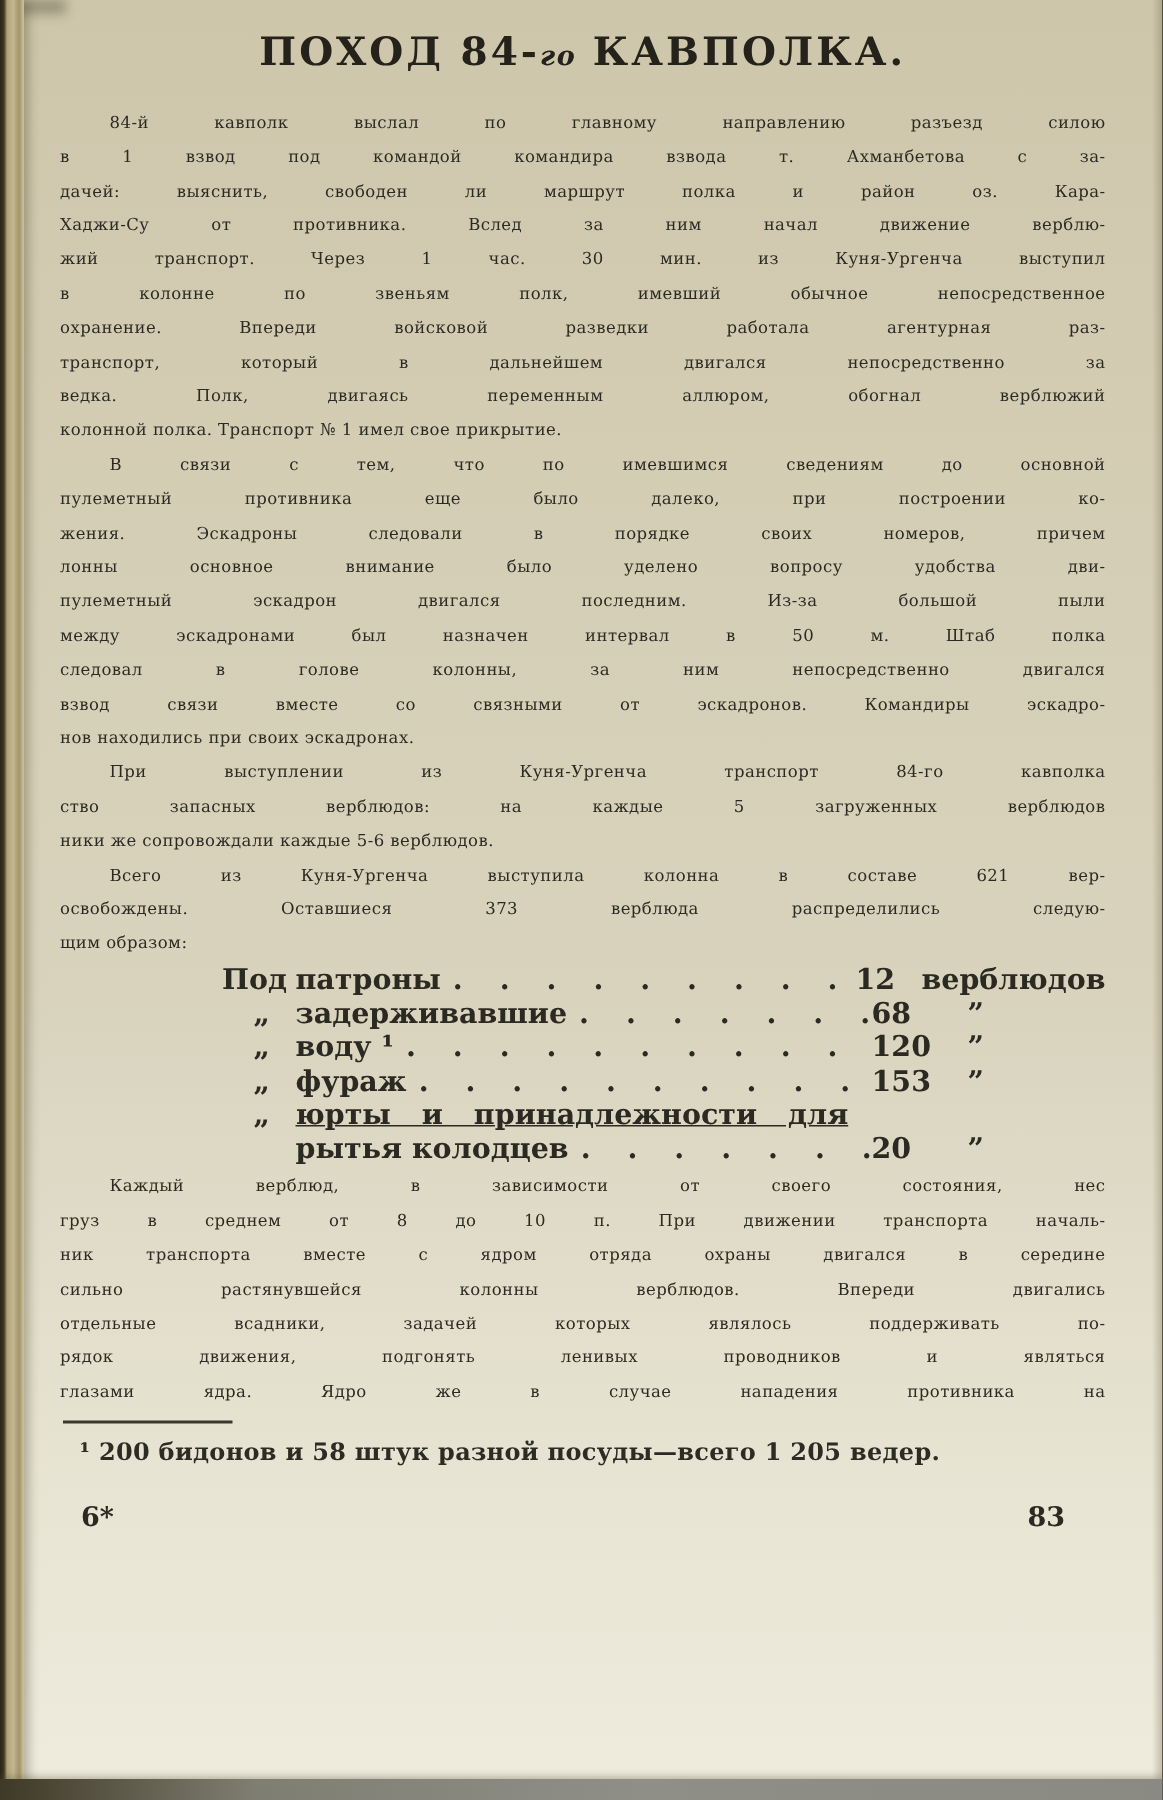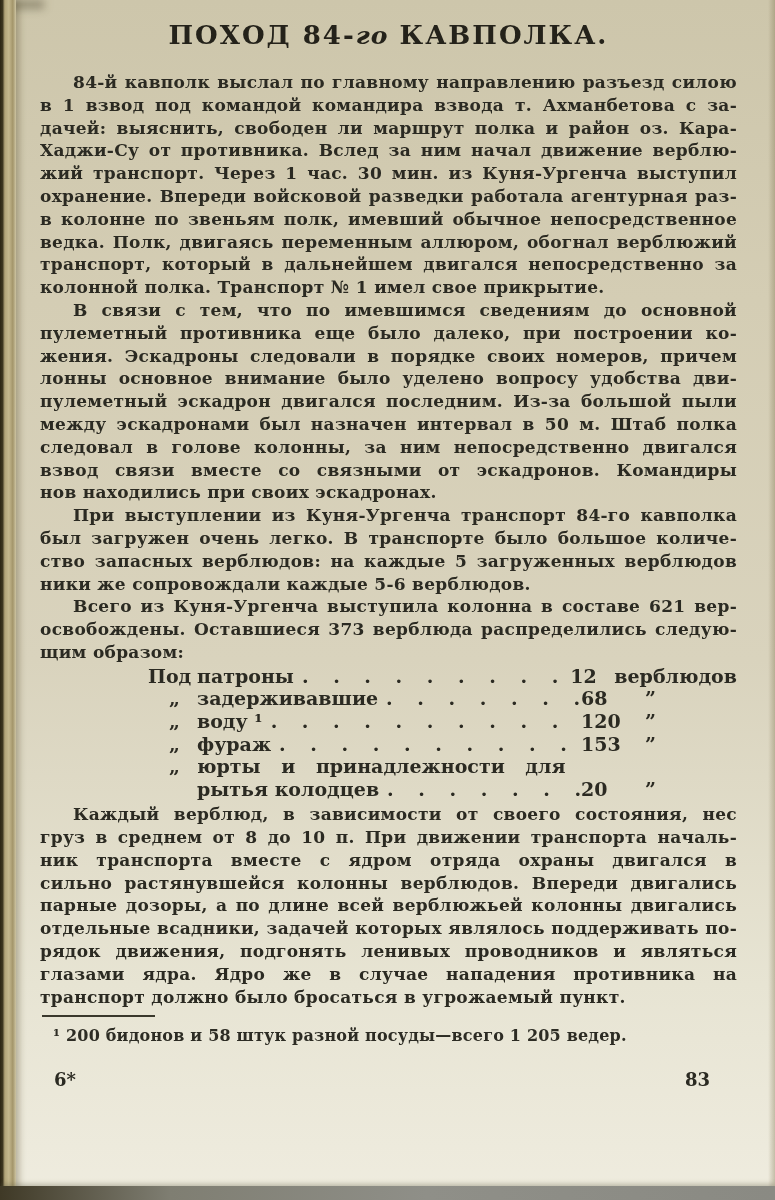--- a/index.html
+++ b/index.html
@@ -20,37 +20,37 @@
     background:linear-gradient(270deg,rgba(125,113,78,0.38),rgba(125,113,78,0));}
   .corner-tl{position:absolute;left:10px;top:0;width:34px;height:9px;z-index:4;
     background:rgba(44,36,16,0.35);filter:blur(4px);}
 
   .page{position:absolute;left:40px;top:20px;width:697px;z-index:2;}
 
   .title{
     margin:0 0 21px 0;text-align:center;font-size:26px;font-weight:bold;
     letter-spacing:2px;color:#24221a;white-space:nowrap;
   }
-  .title .ital{font-style:italic;font-size:25px;letter-spacing:1px;}
+  .title .ital{font-style:italic;font-size:18px;letter-spacing:1px;}
 
-  .body-text{font-size:17px;font-weight:bold;letter-spacing:0.3px;color:#2b2a22;}
+  .body-text{font-size:11px;font-weight:normal;letter-spacing:0.3px;color:#2b2a22;}
   .line{
     height:22.8px;line-height:22.8px;overflow:hidden;
     text-align:justify;text-align-last:justify;white-space:normal;
   }
   .line.first{text-indent:33px;}
   .line.last{text-align-last:left;}
 
   
   .dist-list{margin:1px 0 3px 108px;width:589px;font-size:19px;font-weight:bold;color:#2b2a22;}
   .lrow{display:flex;height:22.6px;line-height:22.6px;align-items:baseline;}
   .lpre{flex:0 0 49px;}
   .lpre.ditto{padding-left:21px;box-sizing:border-box;}
   .llab{flex:0 0 auto;white-space:nowrap;}
-  .llab.wide{word-spacing:14px;}
+  .llab.wide{word-spacing:14px;text-decoration:underline;}
   .ldots{flex:1 1 auto;overflow:hidden;white-space:nowrap;letter-spacing:9px;padding:0 8px;}
   .lval{flex:0 0 44px;white-space:nowrap;}
   .lunit{flex:0 0 112px;white-space:nowrap;}
   .lunit.ditto{padding-left:20px;box-sizing:border-box;}
 
   .fn-rule{width:113px;border:none;border-top:2px solid #3a382c;margin:7px 0 9px 2px;}
   .footnote{font-size:16px;font-weight:bold;letter-spacing:0.2px;color:#2d2c24;padding-left:13px;}
 
   .footer{display:flex;justify-content:space-between;margin-top:24px;
     font-size:18px;font-weight:bold;color:#2b2a22;}
@@ -67,40 +67,39 @@
   <div class="page">
     <h1 class="title"><span>ПОХОД 84-</span><span class="ital">го</span><span> КАВПОЛКА.</span></h1>
 
     <div class="body-text">
         <div>
           <div class="line first">84-й кавполк выслал по главному направлению разъезд силою</div>
           <div class="line">в 1 взвод под командой командира взвода т. Ахманбетова с за-</div>
           <div class="line">дачей: выяснить, свободен ли маршрут полка и район оз. Кара-</div>
           <div class="line">Хаджи-Су от противника. Вслед за ним начал движение верблю-</div>
           <div class="line">жий транспорт. Через 1 час. 30 мин. из Куня-Ургенча выступил</div>
+          <div class="line">в колонне по звеньям полк, имевший обычное непосредственное</div>
           <div class="line">охранение. Впереди войсковой разведки работала агентурная раз-</div>
-          <div class="line">в колонне по звеньям полк, имевший обычное непосредственное</div>
+          <div class="line">транспорт, который в дальнейшем двигался непосредственно за</div>
           <div class="line">ведка. Полк, двигаясь переменным аллюром, обогнал верблюжий</div>
-          <div class="line">транспорт, который в дальнейшем двигался непосредственно за</div>
           <div class="line last">колонной полка. Транспорт № 1 имел свое прикрытие.</div>
         </div>
         <div>
           <div class="line first">В связи с тем, что по имевшимся сведениям до основной</div>
           <div class="line">пулеметный противника еще было далеко, при построении ко-</div>
           <div class="line">жения. Эскадроны следовали в порядке своих номеров, причем</div>
           <div class="line">лонны основное внимание было уделено вопросу удобства дви-</div>
           <div class="line">пулеметный эскадрон двигался последним. Из-за большой пыли</div>
           <div class="line">между эскадронами был назначен интервал в 50 м. Штаб полка</div>
           <div class="line">следовал в голове колонны, за ним непосредственно двигался</div>
           <div class="line">взвод связи вместе со связными от эскадронов. Командиры эскадро-</div>
           <div class="line last">нов находились при своих эскадронах.</div>
         </div>
         <div>
           <div class="line first">При выступлении из Куня-Ургенча транспорт 84-го кавполка</div>
-          <div class="line">был загружен очень легко. В транспорте было большое количе-</div>
           <div class="line">ство запасных верблюдов: на каждые 5 загруженных верблюдов</div>
           <div class="line last">ники же сопровождали каждые 5-6 верблюдов.</div>
         </div>
         <div>
           <div class="line first">Всего из Куня-Ургенча выступила колонна в составе 621 вер-</div>
           <div class="line">освобождены. Оставшиеся 373 верблюда распределились следую-</div>
           <div class="line last">щим образом:</div>
         </div>
       </div>
 
@@ -145,25 +144,23 @@
           <span class="lunit ditto">”</span>
         </div>
       </div>
 
     <div class="body-text">
         <div>
           <div class="line first">Каждый верблюд, в зависимости от своего состояния, нес</div>
           <div class="line">груз в среднем от 8 до 10 п. При движении транспорта началь-</div>
           <div class="line">ник транспорта вместе с ядром отряда охраны двигался в середине</div>
           <div class="line">сильно растянувшейся колонны верблюдов. Впереди двигались</div>
-          <div class="line">парные дозоры, а по длине всей верблюжьей колонны двигались</div>
           <div class="line">отдельные всадники, задачей которых являлось поддерживать по-</div>
           <div class="line">рядок движения, подгонять ленивых проводников и являться</div>
           <div class="line">глазами ядра. Ядро же в случае нападения противника на</div>
-          <div class="line last">транспорт должно было бросаться в угрожаемый пункт.</div>
         </div>
       </div>
 
     <hr class="fn-rule">
     <div class="footnote">¹ 200 бидонов и 58 штук разной посуды—всего 1 205 ведер.</div>
 
     <div class="footer">
       <span class="fl">6*</span>
       <span class="fr">83</span>
     </div>

